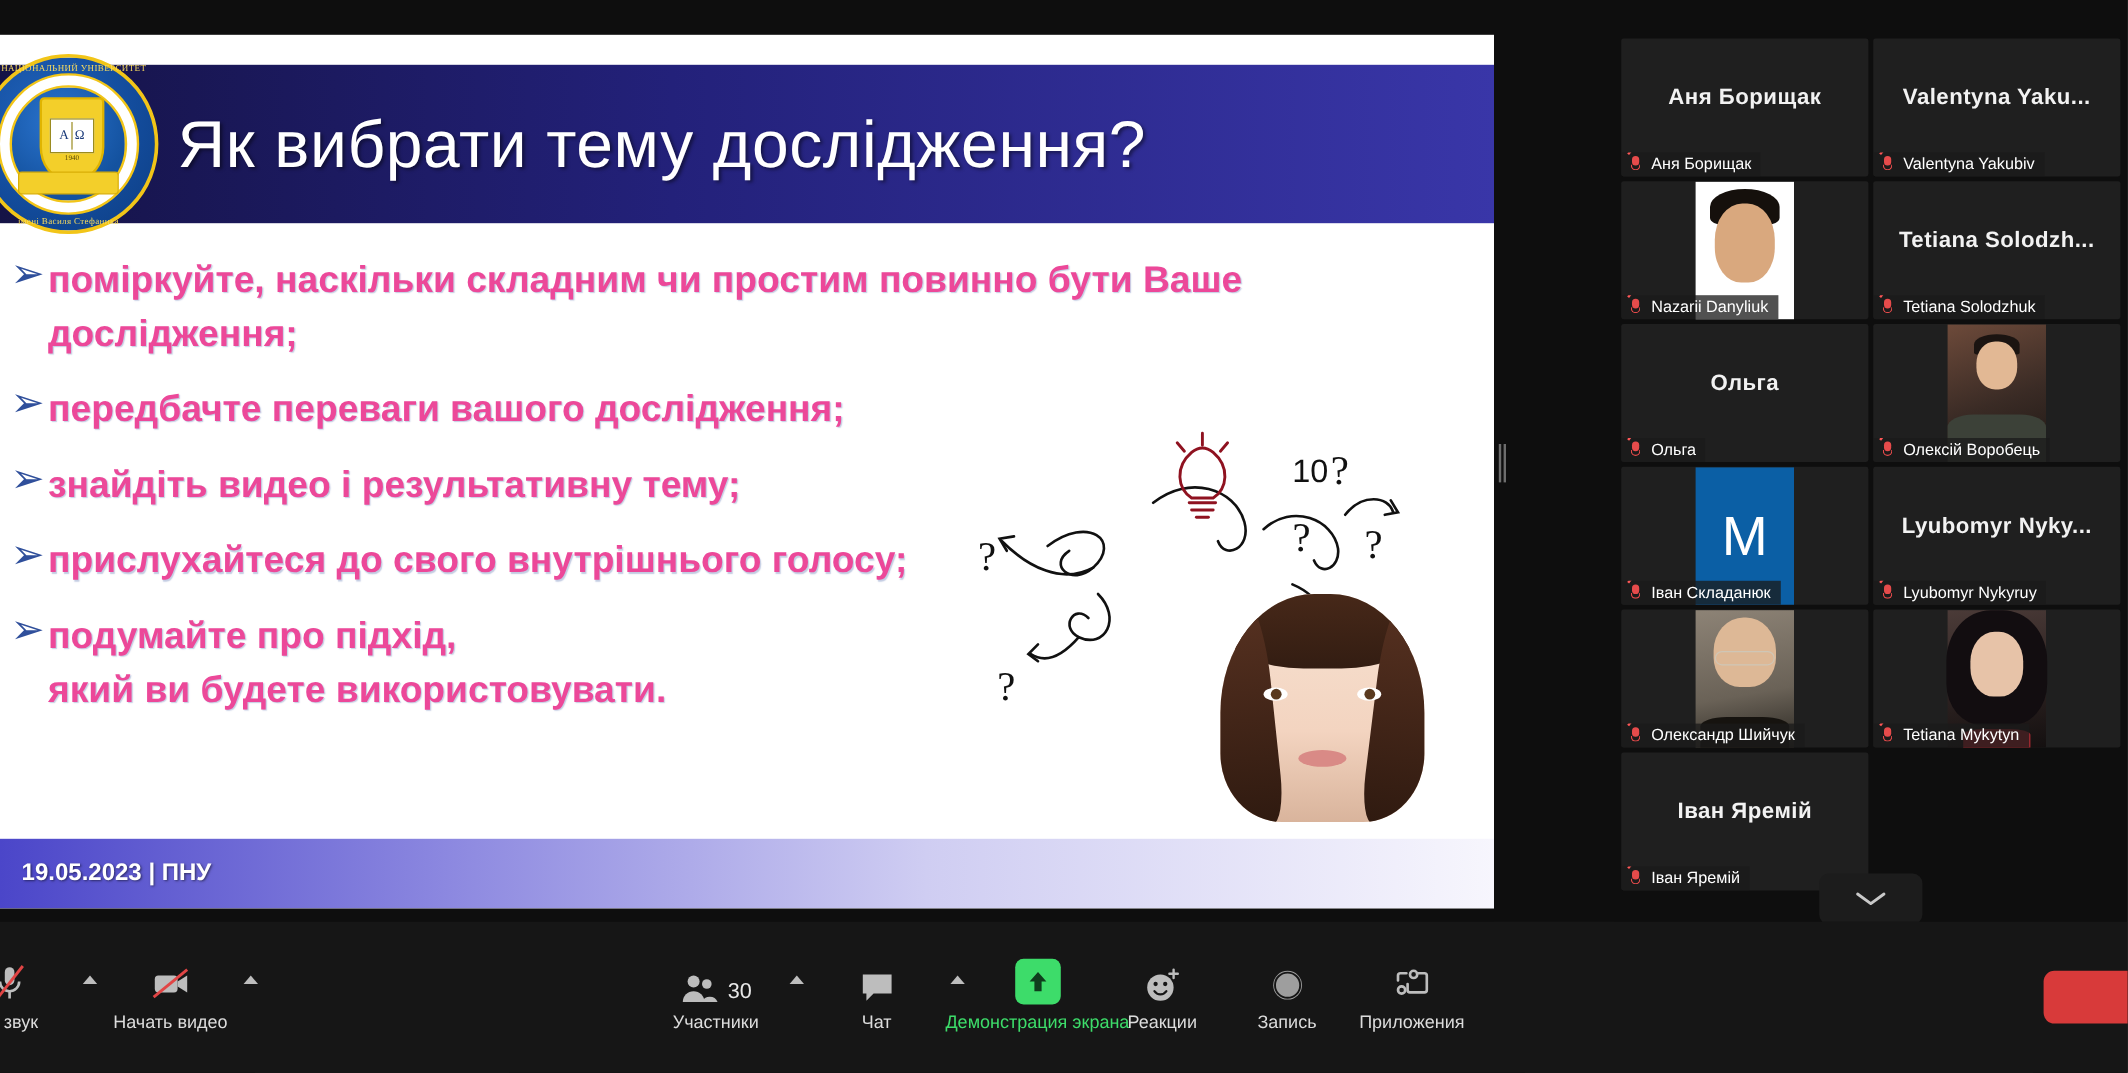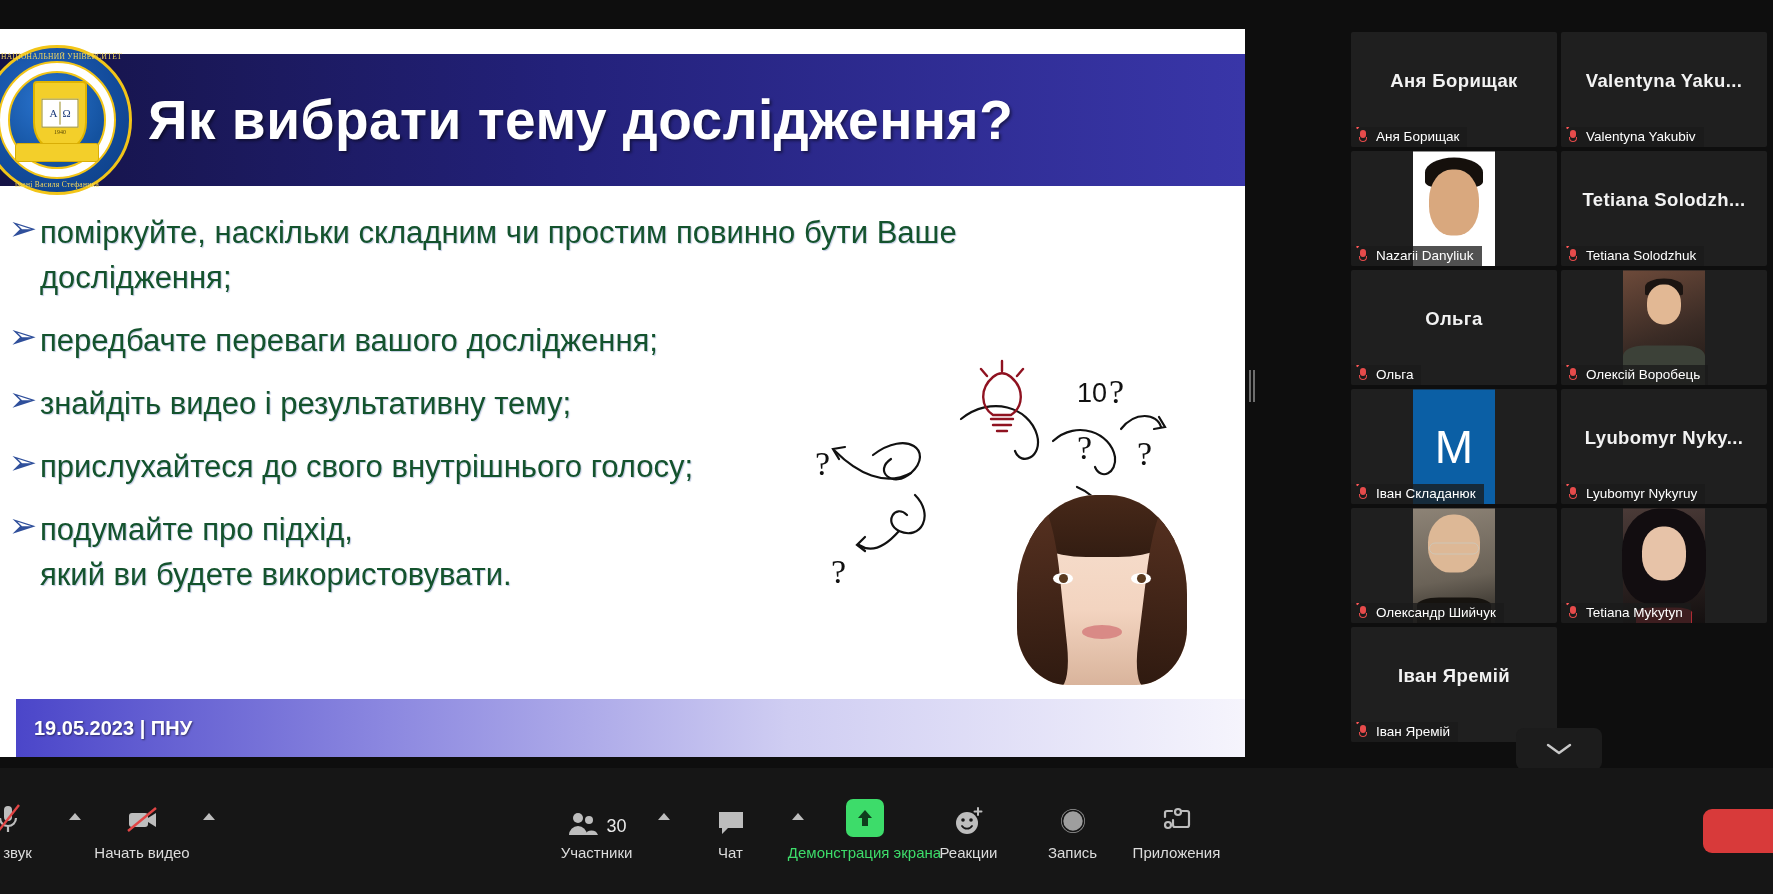--- a/index.html
+++ b/index.html
@@ -21,21 +21,21 @@
     background: #ffffff; overflow: hidden;
   }
 
   .title-band {
     position: absolute; left: 0; top: 25px; width: 1245px; height: 132px;
     background: linear-gradient(90deg,#151346 0%, #23217a 45%, #3936a8 100%);
   }
   .title-text {
     position: absolute; left: 148px; top: 25px; width: 1030px; height: 132px;
     display: flex; align-items: center;
-    color: #ffffff; font-size: 55px; font-weight: bold; letter-spacing: 0.5px;
+    color: #ffffff; font-size: 55px; font-weight: normal; letter-spacing: 0.5px;
     text-shadow: 2px 2px 3px rgba(0,0,0,.45);
     white-space: nowrap;
   }
 
   
   .crest { position: absolute; left: -18px; top: 16px; width: 150px; height: 150px; }
   .crest .ring-out {
     position:absolute; inset:0; border-radius:50%;
     background: radial-gradient(circle at 35% 30%, #1f61b8 0%, #134c9c 55%, #0d3d82 100%);
     border: 3px solid #f2c518;
@@ -80,21 +80,21 @@
   
   .bullets {
     position: absolute; left: 0; top: 182px; width: 1190px;
   }
   .bullet-row { display: flex; align-items: flex-start; margin-bottom: 18px; padding-left: 6px; }
   .bullet-mark {
     flex: 0 0 auto; width: 34px; color: #2f4f9b; font-size: 34px; line-height: 1.05;
     text-align: center; font-family: "DejaVu Sans", sans-serif;
   }
   .bullet-text {
-    color: #14532d; font-size: 31px; line-height: 1.45; font-weight: 400;
+    color: #ec4899; font-size: 31px; line-height: 1.45; font-weight: 700;
     text-shadow: 1px 1px 1px rgba(120,140,190,.45);
     white-space: pre-line;
   }
 
   
   .illo { position: absolute; right: 10px; bottom: 72px; width: 420px; height: 330px; }
   .illo svg { position:absolute; left:0; top:0; }
   .girl {
     position:absolute; right:48px; bottom:0; width:170px; height:190px;
     background: linear-gradient(180deg,#f7e2d2 0%, #f3d4c0 60%, #d9b49c 100%);
@@ -115,21 +115,20 @@
   }
   .girl .eye { position:absolute; top:78px; width:20px; height:11px; background:#fff; border-radius:50%; }
   .girl .eye::after { content:""; position:absolute; left:6px; top:1px; width:9px; height:9px; background:#5a3a1f; border-radius:50%; }
   .girl .eye.l { left:36px; } .girl .eye.r { right:36px; }
   .girl .lips { position:absolute; left:50%; top:130px; transform:translateX(-50%); width:40px; height:14px; background:#d98a86; border-radius:50%; }
 
   
   .slide-footer {
     position: absolute; left: 0; bottom: 0; width: 1245px; height: 58px;
     background: linear-gradient(90deg,#4b46c9 0%, #8c88e0 30%, #cfcdf2 62%, #f7f6fd 100%);
-    margin-left: 16px;
   }
   .footer-left {
     position:absolute; left:18px; top:50%; transform:translateY(-50%);
     color:#ffffff; font-size:20px; font-weight:bold;
     text-shadow: 1px 1px 2px rgba(0,0,0,.5);
   }
   .footer-page {
     position:absolute; right:138px; top:50%; transform:translateY(-50%);
     color:#111; font-size:27px;
   }

